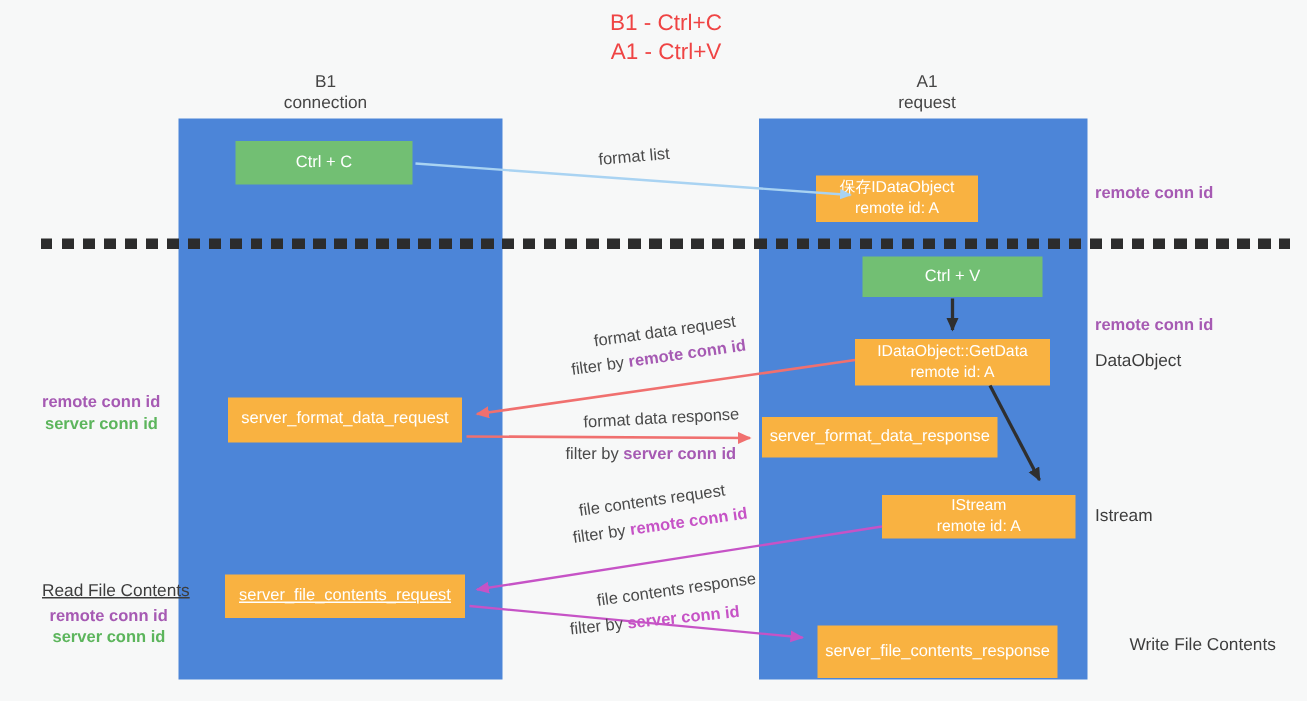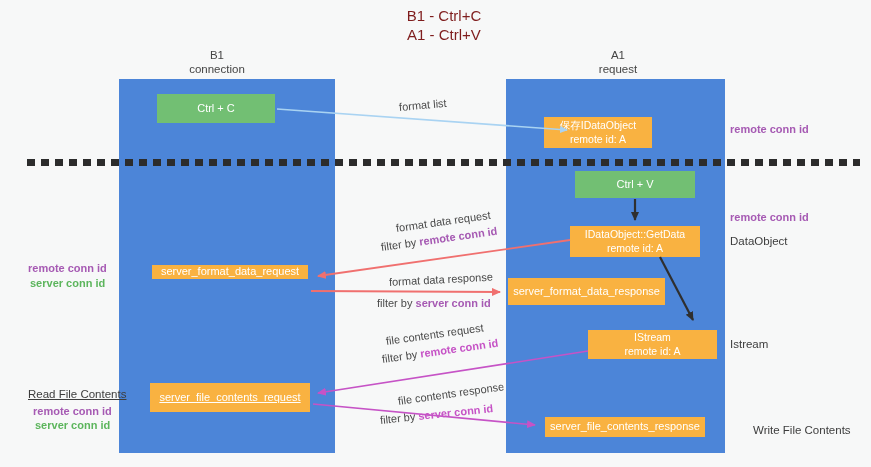--- a/index.html
+++ b/index.html
@@ -10,21 +10,21 @@
     width: 871px;
     height: 467px;
     background: #f7f8f8;
     overflow: hidden;
   }
   .title {
     position: absolute;
     left: 344px; top: 6px; width: 200px;
     text-align: center;
     font-size: 15px;
-    color: #7f1d1d;
+    color: #ef4444;
     line-height: 1.28;
   }
   .col-header {
     position: absolute;
     width: 160px;
     text-align: center;
     font-size: 11.5px;
     color: #454545;
     line-height: 1.25;
     top: 48px;
@@ -100,21 +100,21 @@
   </div>
 
   <div class="column" style="left:119px; width:216px;"></div>
   <div class="column" style="left:506px; width:219px;"></div>
 
   <div class="dashed-line"></div>
 
   <div class="node green" style="left:157px; top:94px; width:118px; height:29px;">
     <span>Ctrl + C</span>
   </div>
-  <div class="node orange" style="left:152px; top:265px; width:156px; height:14px; font-size:11px;">
+  <div class="node orange" style="left:152px; top:265px; width:156px; height:30px; font-size:11px;">
     <span>server_format_data_request</span>
   </div>
   <div class="node orange" style="left:150px; top:383px; width:160px; height:29px; font-size:11px;text-decoration:underline;">
     <span>server_file_contents_request</span>
   </div>
 
   <div class="node orange" style="left:544px; top:117px; width:108px; height:31px;">
     <span class="l1">保存IDataObject</span>
     <span class="l2">remote id: A</span>
   </div>
@@ -125,21 +125,21 @@
     <span class="l1">IDataObject::GetData</span>
     <span class="l2">remote id: A</span>
   </div>
   <div class="node orange" style="left:508px; top:278px; width:157px; height:27px; font-size:11px;">
     <span>server_format_data_response</span>
   </div>
   <div class="node orange" style="left:588px; top:330px; width:129px; height:29px;">
     <span class="l1">IStream</span>
     <span class="l2">remote id: A</span>
   </div>
-  <div class="node orange" style="left:545px; top:417px; width:160px; height:20px; font-size:11px;">
+  <div class="node orange" style="left:545px; top:417px; width:160px; height:35px; font-size:11px;">
     <span>server_file_contents_response</span>
   </div>
 
   <svg class="svg-overlay" viewBox="0 0 871 467">
     <defs>
       <marker id="mk-blue" markerWidth="9" markerHeight="8" refX="7" refY="3.5" orient="auto" markerUnits="userSpaceOnUse">
         <path d="M0,0 L8,3.5 L0,7 z" fill="#a9d3f2"></path>
       </marker>
       <marker id="mk-black" markerWidth="10" markerHeight="9" refX="8" refY="4" orient="auto" markerUnits="userSpaceOnUse">
         <path d="M0,0 L9,4 L0,8 z" fill="#2f2f2f"></path>

